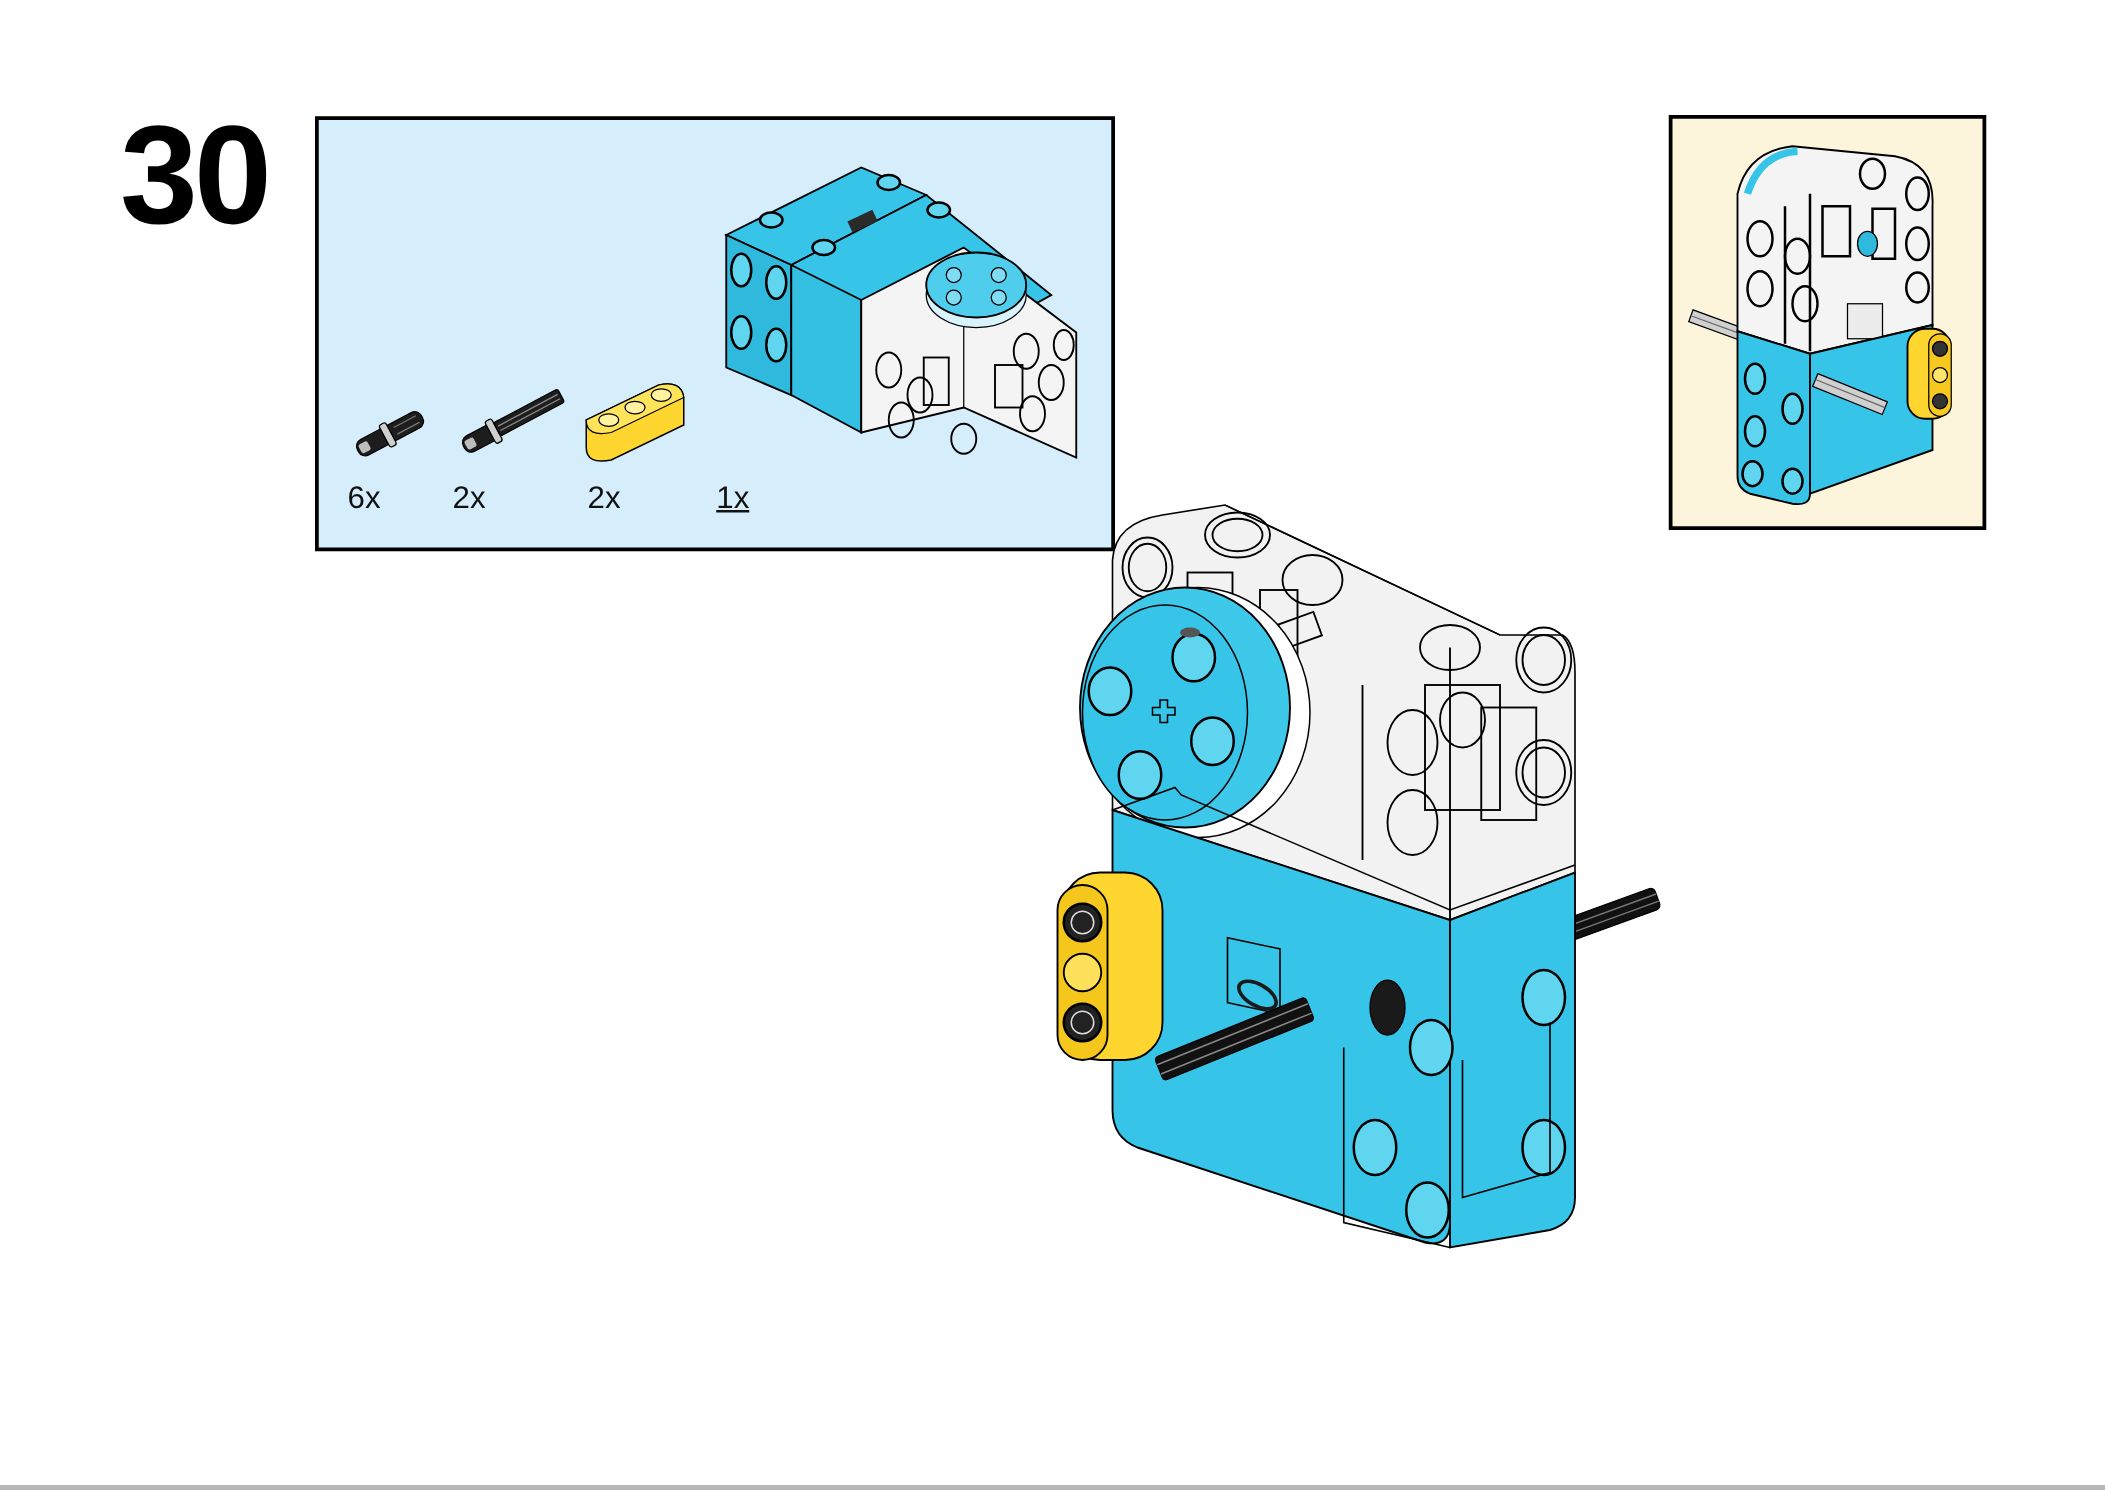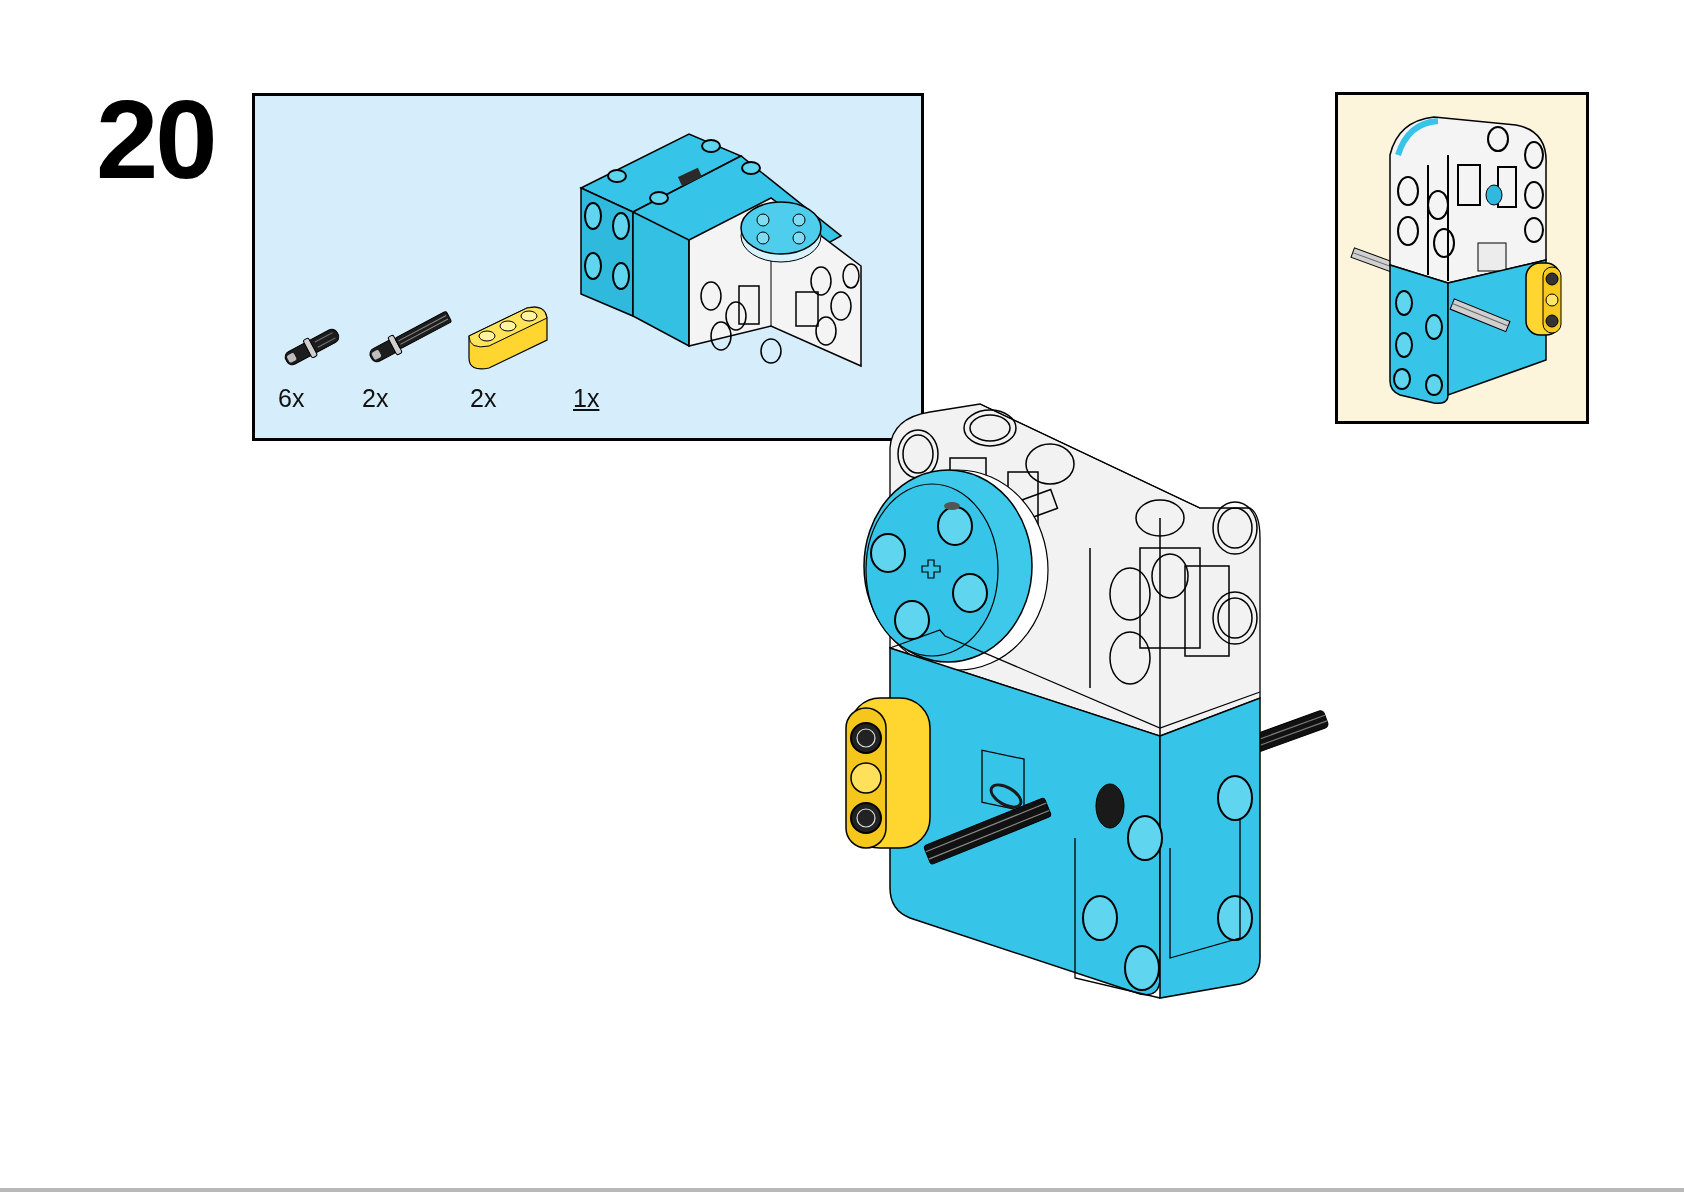--- a/index.html
+++ b/index.html
@@ -1,33 +1,33 @@
 <!DOCTYPE html>
 <html><head>
 <meta charset="utf-8">
 <style>
   html, body { margin:0; padding:0; }
   body { width:1684px; height:1192px; background:#ffffff; position:relative; overflow:hidden;
          font-family:"Liberation Sans", sans-serif; }
   .step-number { position:absolute; left:96px; top:84px; font-size:112px; font-weight:bold;
                  color:#000; letter-spacing:-3px; line-height:1; }
   .parts-box { position:absolute; left:252px; top:93px; width:634px; height:342px;
-               background:#d6edfb; border:3px solid #000; box-sizing:content-box;padding-left:32px; }
+               background:#d6edfb; border:3px solid #000; box-sizing:content-box; }
   .callout-box { position:absolute; left:1335px; top:92px; width:248px; height:326px;
                  background:#fdf4dc; border:3px solid #000; }
   .part { position:absolute; }
   .qty { position:absolute; font-size:25px; color:#111; top:288px; }
   .main-model { position:absolute; left:840px; top:398px; width:500px; height:670px; }
   .bottom-bar { position:absolute; left:0; bottom:0; width:1684px; height:4px; background:#b8b8b8; }
   svg { display:block; }
 </style>
 </head>
 <body>
 
-<div class="step-number">20</div>
+<div class="step-number">30</div>
 
 <div class="parts-box">
 
   <div class="part" style="left:22px;top:228px;">
     <svg width="70" height="46" viewBox="0 0 70 46">
       <g transform="rotate(-28 35 23)">
         <rect x="6" y="16" width="58" height="14" rx="6" fill="#1d1d1d" stroke="#000"></rect>
         <rect x="30" y="13" width="6" height="20" rx="2" fill="#cfcfcf" stroke="#000"></rect>
         <rect x="8" y="19" width="8" height="8" rx="2" fill="#bdbdbd"></rect>
         <line x1="40" y1="20" x2="60" y2="20" stroke="#777" stroke-width="1"></line>

